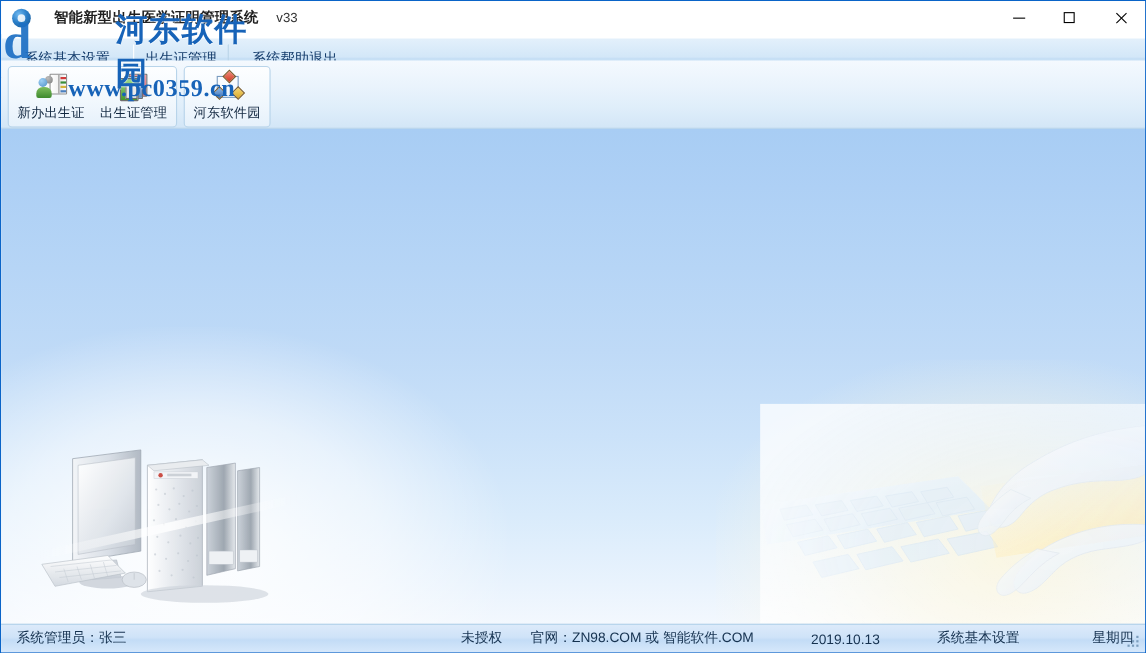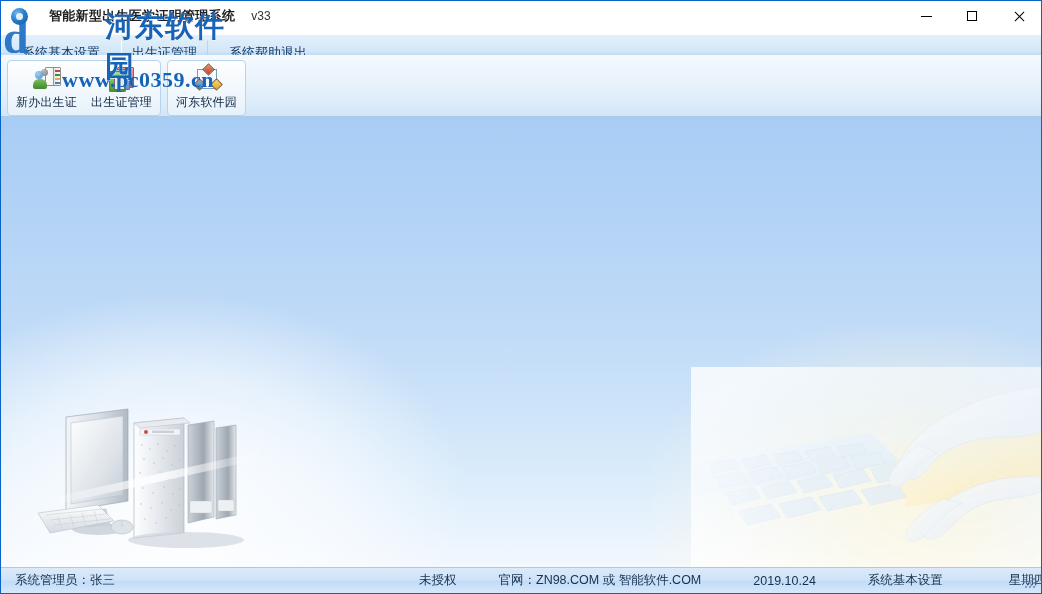--- a/index.html
+++ b/index.html
@@ -353,21 +353,21 @@
     z-index: 50;
   }
   .status-cell {
     font-size: 12.5px;
     color: #15314f;
     white-space: nowrap;
     padding: 0 2px;
   }
   #sb-user      { margin-left: 12px; }
   #sb-license   { margin-left: 300px; }
-  #sb-official  { margin-left: 38px; }
+  #sb-official  { margin-left: 22px; }
   #sb-date      { margin-left: 48px; }
   #sb-lunar     { margin-left: 48px; }
   #sb-weekday   { margin-left: 62px; text-align: right; }
   #resize-grip {
     position: absolute;
     right: 4px; bottom: 3px;
     width: 14px; height: 14px;
   }
 </style>
 </head>
@@ -628,21 +628,21 @@
   <div id="watermark">
     <div id="wm-logo">d</div>
     <div id="wm-title">河东软件园</div>
     <div id="wm-url">www.pc0359.cn</div>
   </div>
 
   <div id="status-bar">
     <div class="status-cell" id="sb-user">系统管理员：张三</div>
     <div class="status-cell" id="sb-license">未授权</div>
     <div class="status-cell" id="sb-official">官网：ZN98.COM 或 智能软件.COM</div>
-    <div class="status-cell" id="sb-date">2019.10.24</div>
+    <div class="status-cell" id="sb-date">2019.10.13</div>
     <div class="status-cell" id="sb-lunar">系统基本设置</div>
     <div class="status-cell" id="sb-weekday">星期四</div>
 
     <svg id="resize-grip" viewBox="0 0 14 14">
       <g fill="#7c9dbd">
         <rect x="10" y="2" width="2" height="2"></rect>
         <rect x="6" y="6" width="2" height="2"></rect>
         <rect x="10" y="6" width="2" height="2"></rect>
         <rect x="2" y="10" width="2" height="2"></rect>
         <rect x="6" y="10" width="2" height="2"></rect>

